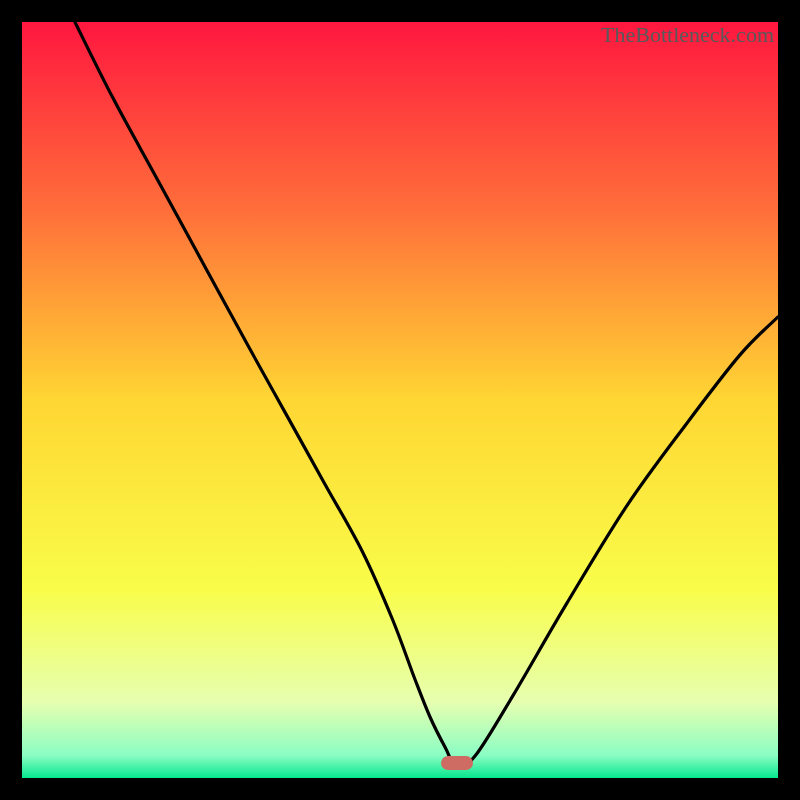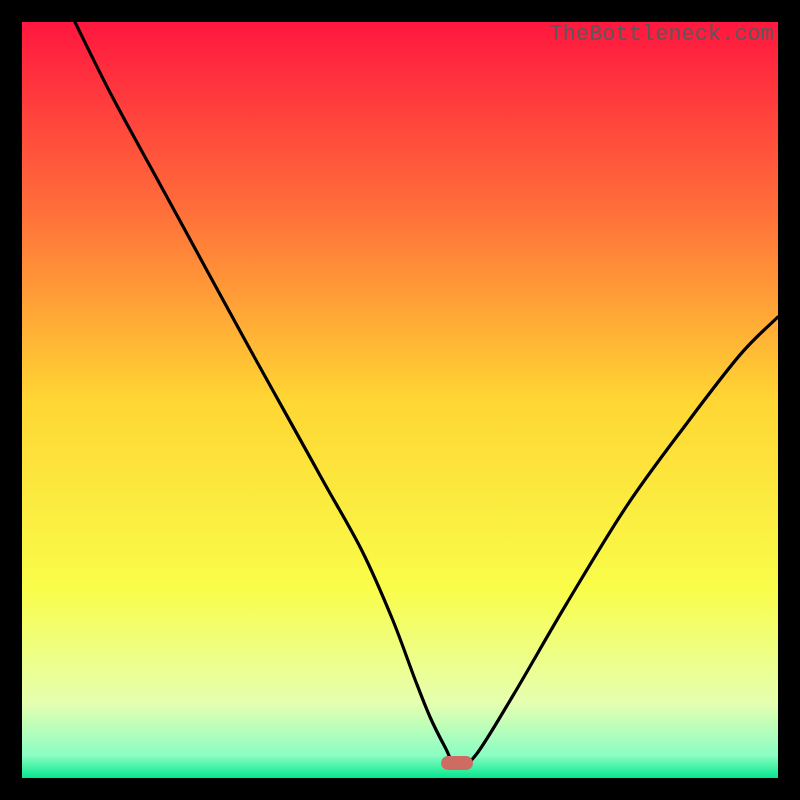--- a/index.html
+++ b/index.html
@@ -15,21 +15,21 @@
     left: 22px;
     top: 22px;
     width: 756px;
     height: 756px;
     background: #000;
   }
   .watermark {
     position: absolute;
     top: 0px;
     right: 4px;
-    font-family: Liberation Mono, monospace;
+    font-family: Liberation Serif, serif;
     font-size: 22px;
     font-weight: 500;
     color: #58595a;
     letter-spacing: 0px;
     z-index: 10;
   }
   .plot {
     position: absolute;
     left: 0;
     top: 0;

